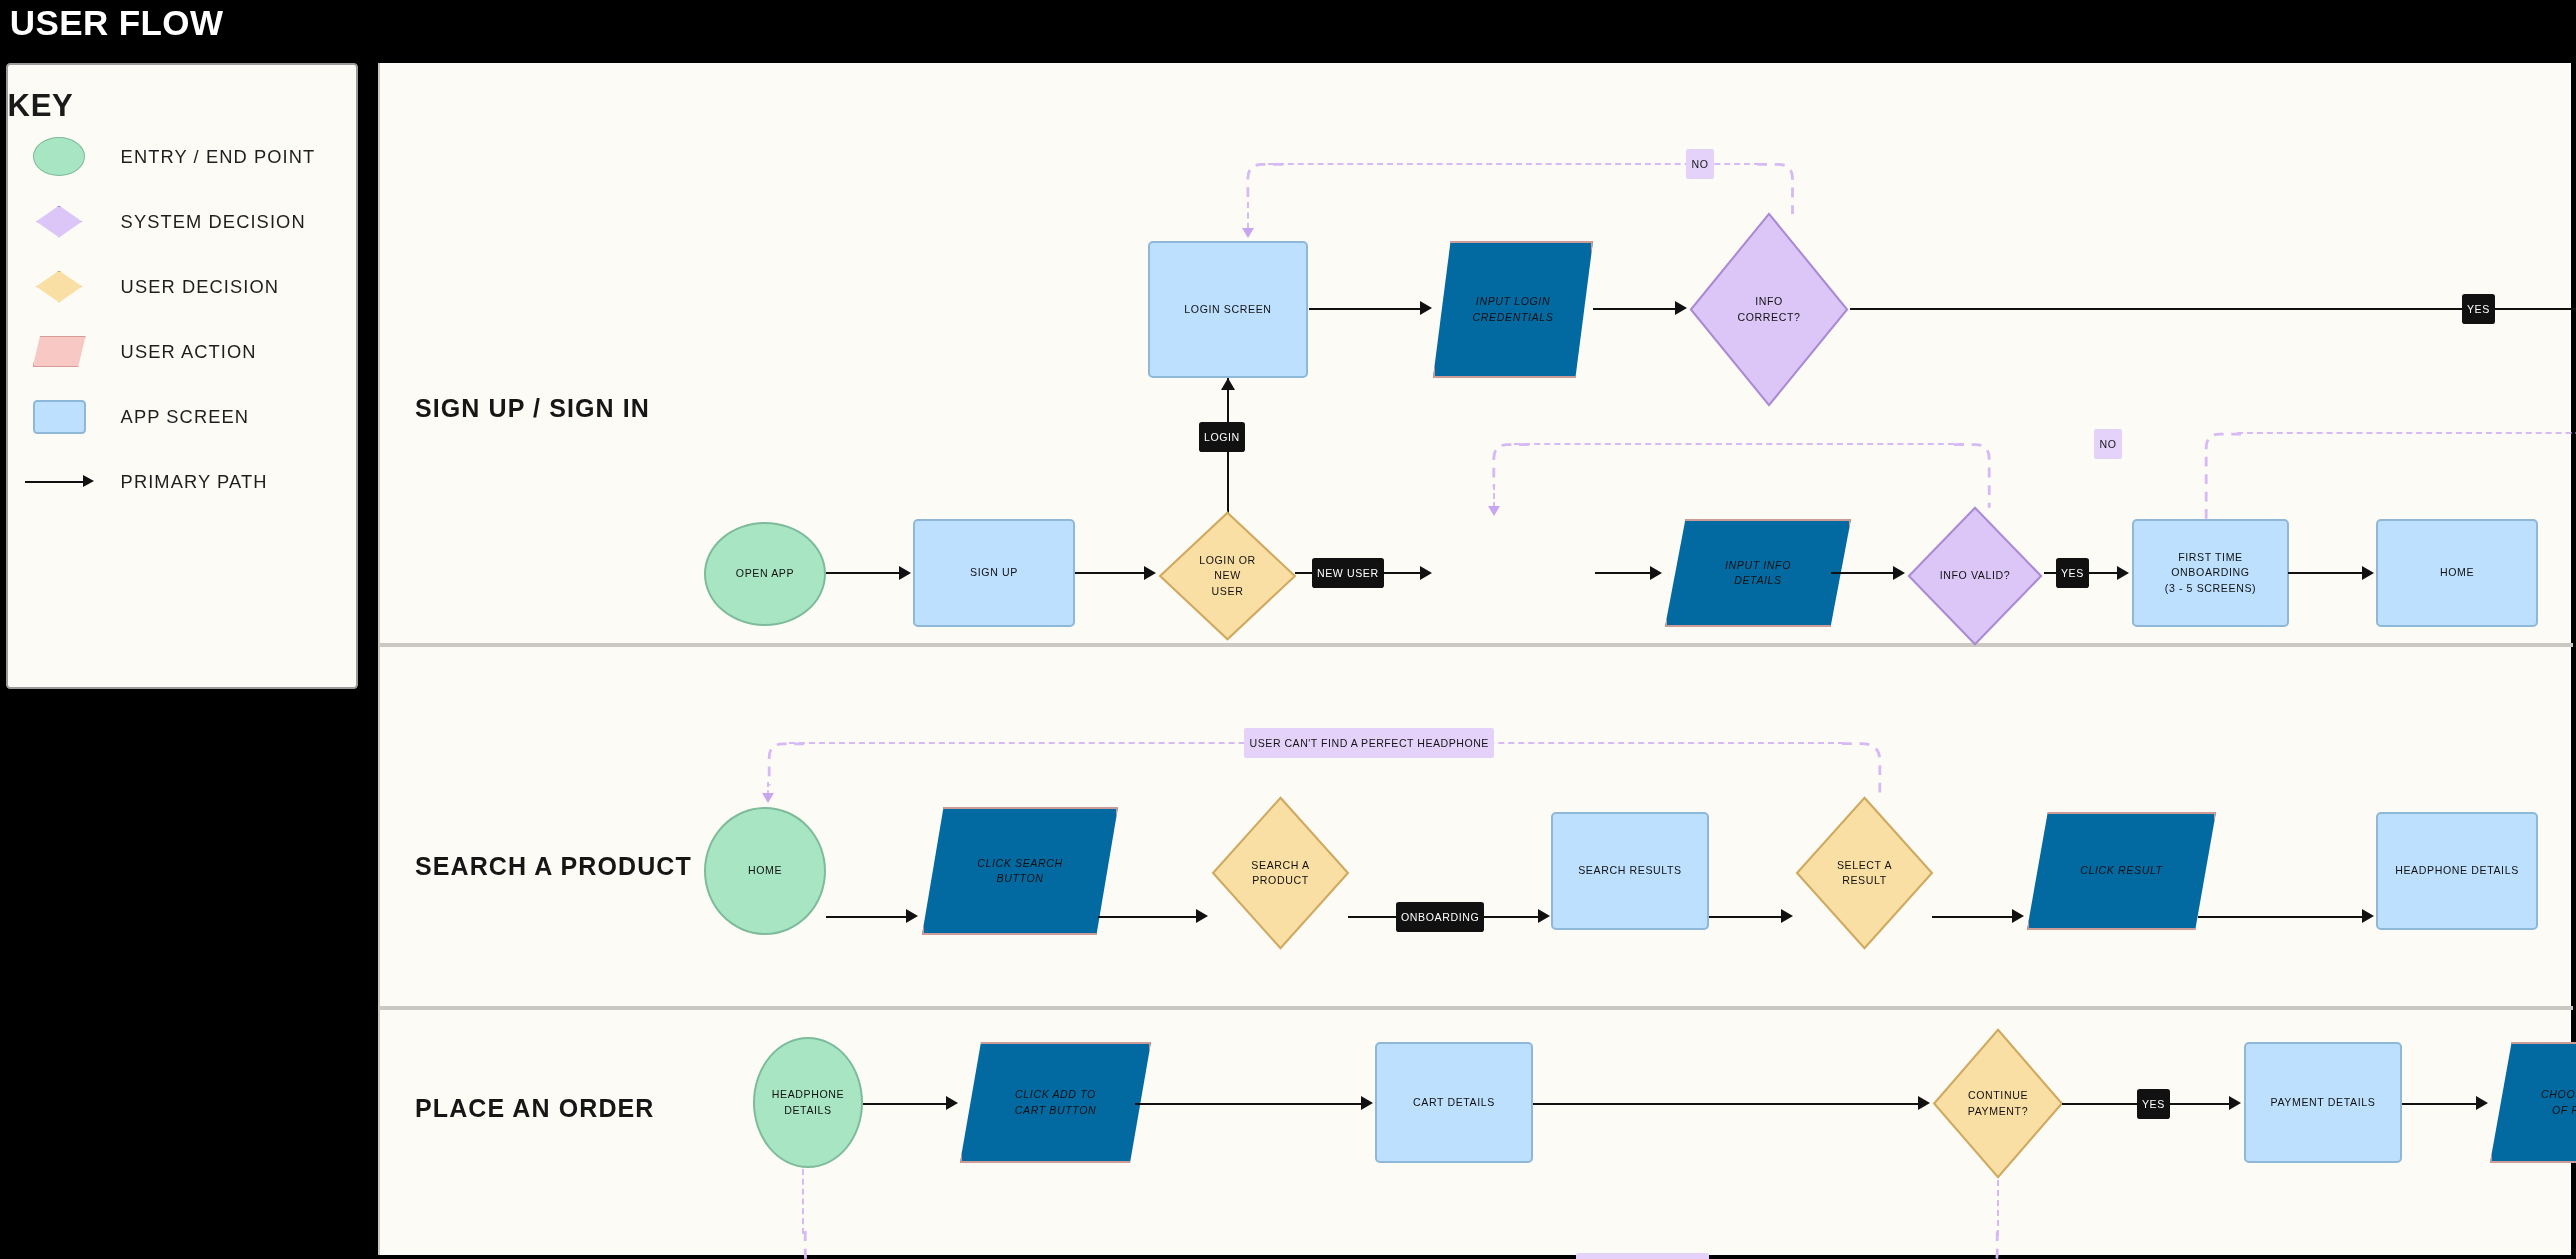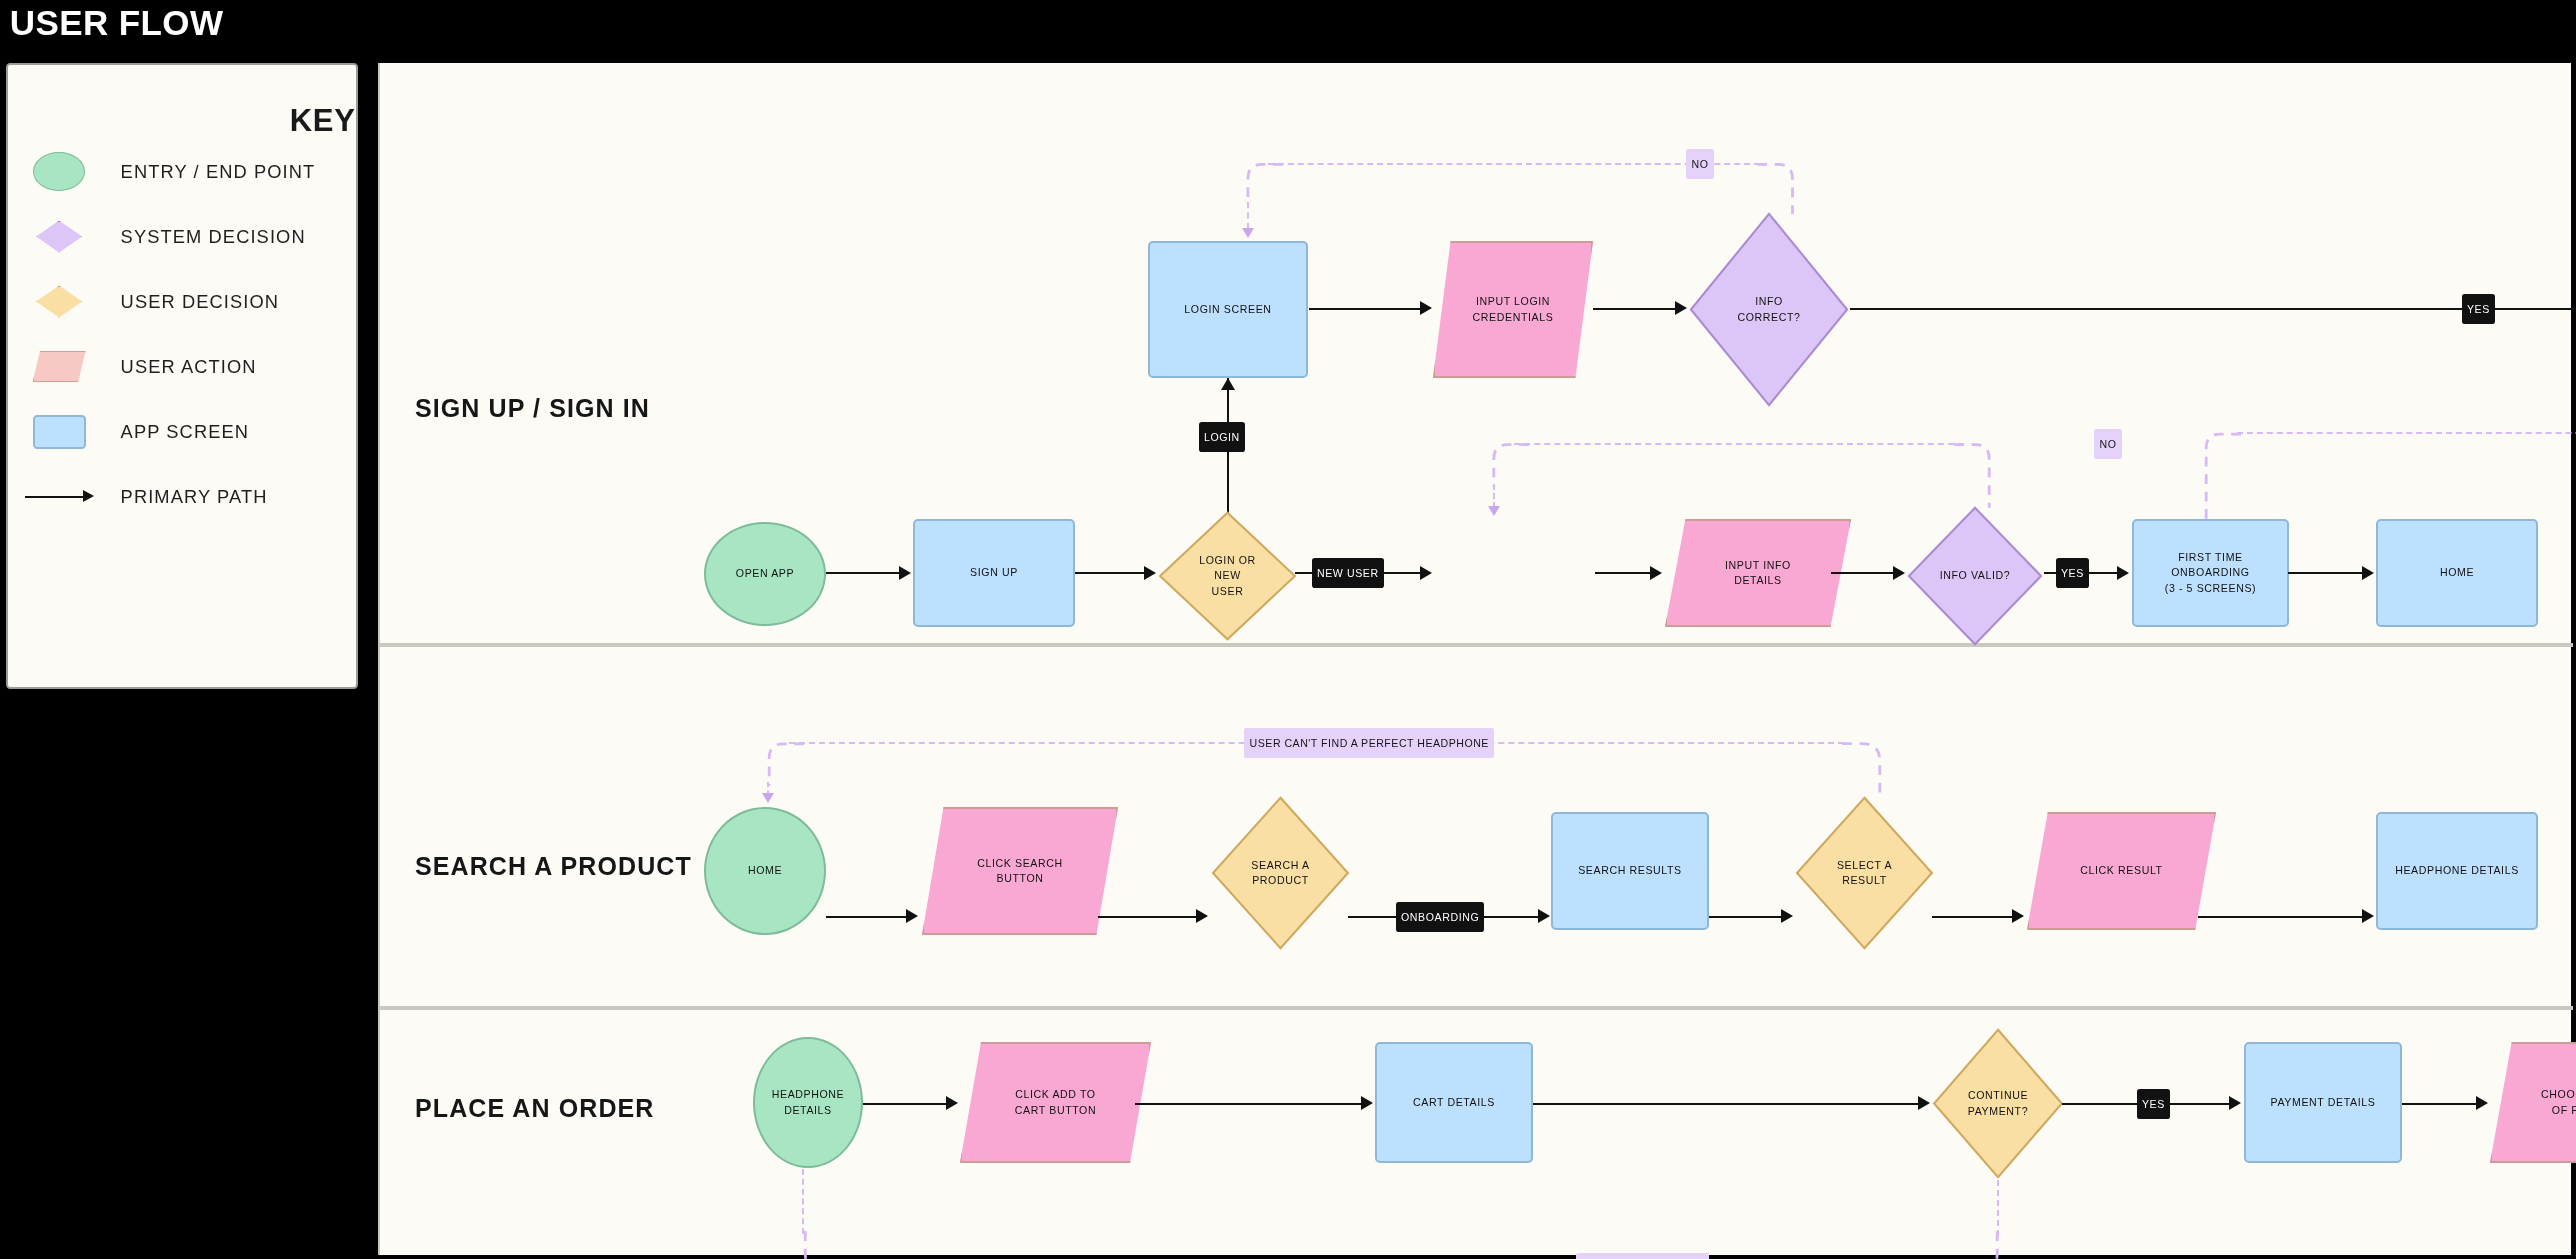--- a/index.html
+++ b/index.html
@@ -13,21 +13,21 @@
     position:absolute; left:9.8px; top:0px; height:46px;
     display:flex; align-items:center;
     color:#fff; font-size:35px; font-weight:bold; letter-spacing:0.4px;
     font-family:"Liberation Sans", sans-serif;
   }
   
   #key-panel {
     position:absolute; left:5.6px; top:63px; width:352px; height:626px;
     background:#FDFBF6; border:2.1px solid #9b9b9b; border-radius:4.2px;
   }
-  #key-title { text-align:right; margin-top:38px; font-size:31px; font-weight:bold; color:#1a1a1a; letter-spacing:0.7px; }
+  #key-title { text-align:left; margin-top:23px; font-size:31px; font-weight:bold; color:#1a1a1a; letter-spacing:0.7px; }
   .key-row { display:flex; align-items:center; height:65px; padding-left:17px; }
   .key-sym { width:69px; flex:0 0 69px; display:flex; align-items:center; justify-content:center; }
   .key-label { margin-left:27px; font-size:18.3px; letter-spacing:1.1px; color:#1e1e1e; font-weight:500; }
   .sym-ellipse { width:52px; height:39px; border-radius:50%; background:#A8E6C3; border:1.4px solid #7dbb9b; }
   .sym-diamond { width:46px; height:32px; background:#FADFA4; border:1.4px solid #cfa95f;
                  transform:skewX(-0deg); clip-path:polygon(50% 0,100% 50%,50% 100%,0 50%); }
   .sym-diamond.sys { background:#DCC6F7; border-color:#a98bd4; }
   .sym-para { width:53px; height:31px; background:#F8C9C4; border:1.4px solid #d79b96;
               clip-path:polygon(14% 0,100% 0,86% 100%,0 100%); }
   .sym-rect { width:53px; height:34px; background:#BCE0FD; border:2.1px solid #8FB8D8; border-radius:4.2px; }
@@ -45,21 +45,21 @@
   }
   .divider { position:absolute; left:0; width:2193px; height:3.5px; background:#CBC8C1; }
   .section-title {
     position:absolute; font-size:25px; font-weight:bold; letter-spacing:1.1px; color:#161616;
   }
   
   .node { position:absolute; display:flex; align-items:center; justify-content:center;
           text-align:center; font-size:10.6px; letter-spacing:0.6px; color:#111; line-height:1.45;
           font-weight:500; }
   .n-screen { background:#BCE0FD; border:2.1px solid #8FB8D8; border-radius:4.9px; }
-  .n-action { background:#f9a8d4; border:2.1px solid #CE9B96; clip-path:polygon(11% 0,100% 0,89% 100%,0 100%); }
+  .n-action { background:#0369a1; border:2.1px solid #CE9B96; clip-path:polygon(11% 0,100% 0,89% 100%,0 100%);font-style:italic; }
   .n-term   { background:#A8E6C3; border:2.1px solid #7DBB9B; border-radius:50%; }
   .dshape { position:absolute; }
   .dshape svg { display:block; }
   .dlabel { position:absolute; display:flex;align-items:center;justify-content:center;
             text-align:center;font-size:10.6px;letter-spacing:0.6px;color:#111;line-height:1.45;pointer-events:none;}
   
   .edge { position:absolute; background:#111; }
   .edge.h { height:2.1px; }
   .edge.v { width:2.1px; }
   .ahead { position:absolute; width:0;height:0;

